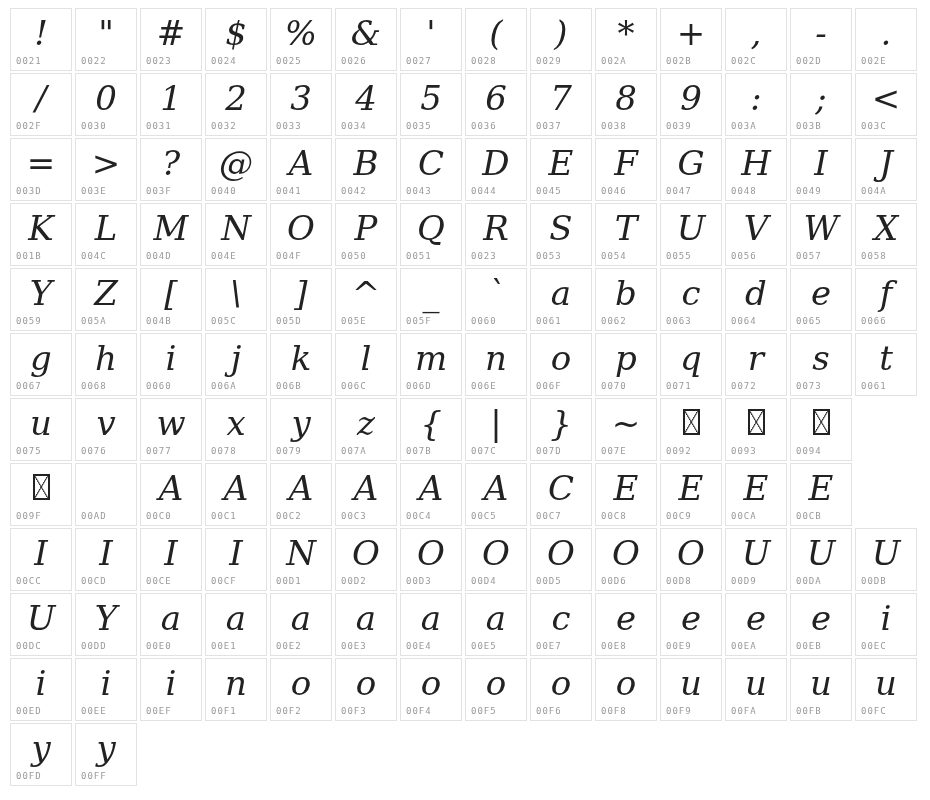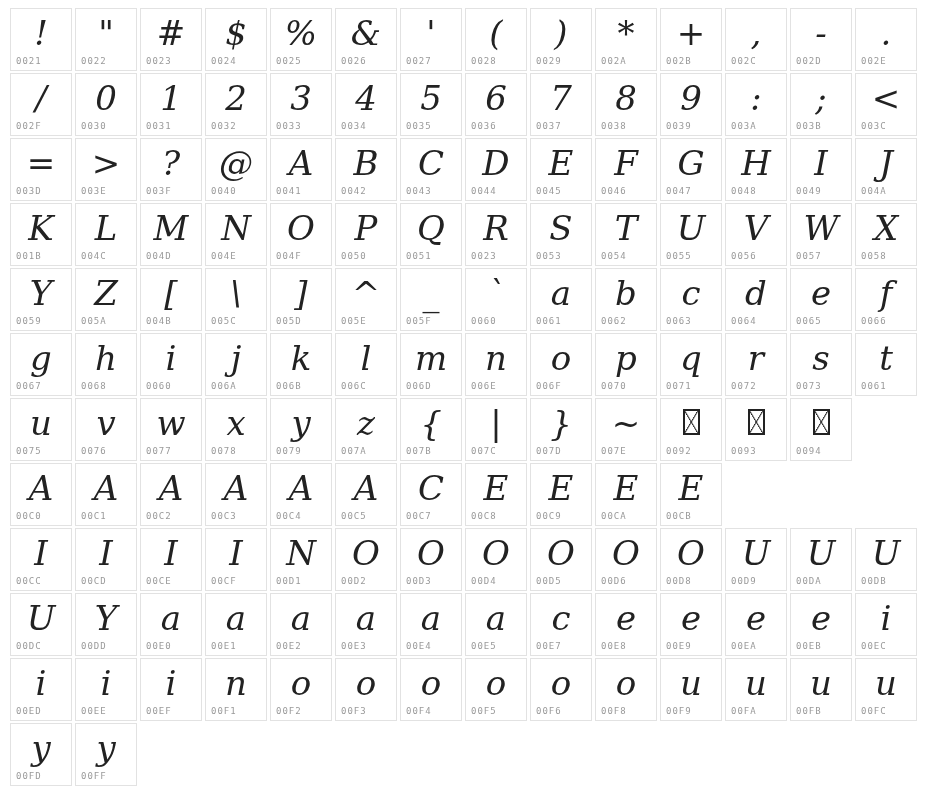--- a/index.html
+++ b/index.html
@@ -454,20 +454,27 @@
         <span class="notdef"></span>
         <span class="code">0093</span>
       </div>
       <div class="cell">
         <span class="notdef"></span>
         <span class="code">0094</span>
       </div>
     </div>
     <div class="row">
       <div class="cell">
+        <span class="notdef"></span>
+        <span class="code">009F</span>
+      </div>
+      <div class="cell">
+        <span class="code">00AD</span>
+      </div>
+      <div class="cell">
         <span class="glyph">A</span>
         <span class="code">00C0</span>
       </div>
       <div class="cell">
         <span class="glyph">A</span>
         <span class="code">00C1</span>
       </div>
       <div class="cell">
         <span class="glyph">A</span>
         <span class="code">00C2</span>

